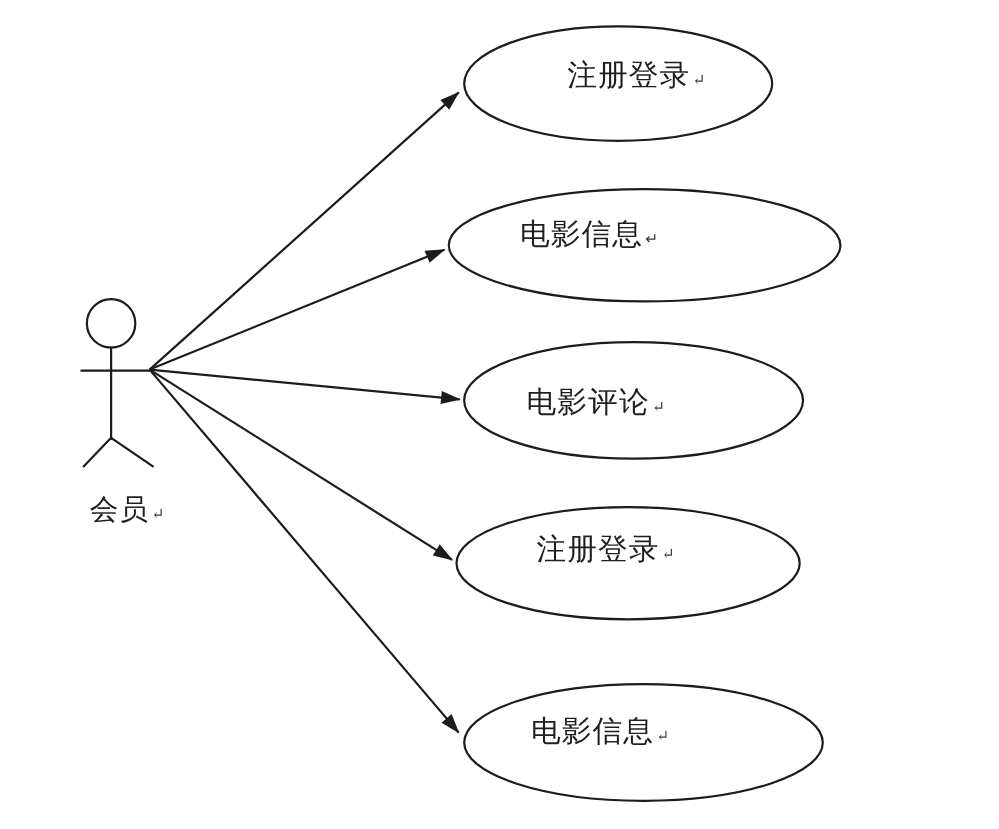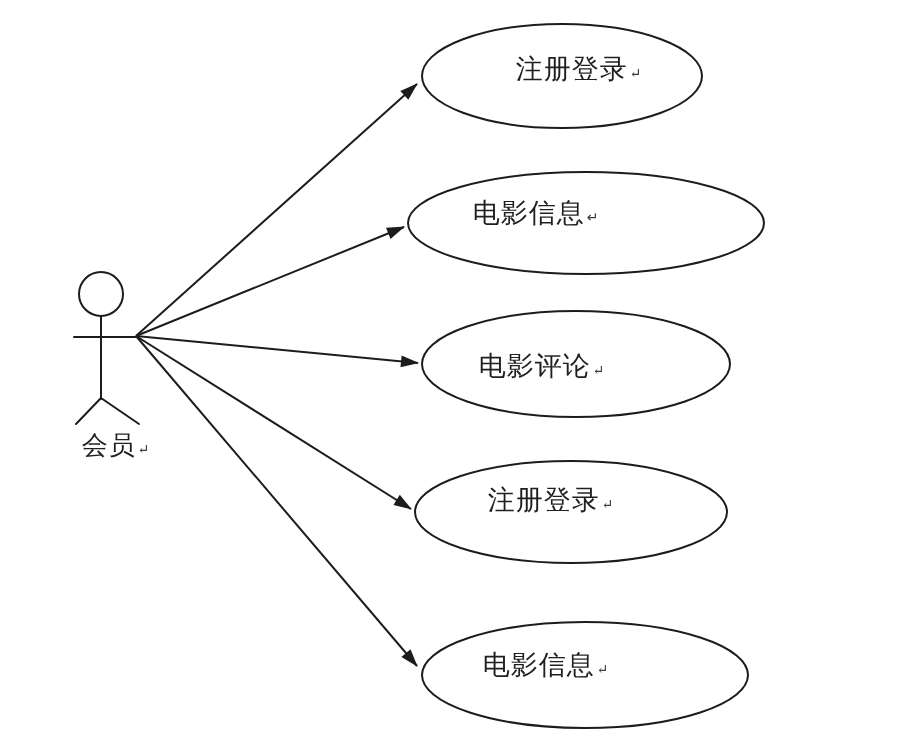--- a/index.html
+++ b/index.html
@@ -100,17 +100,17 @@
   </div>
 
   <div class="label" style="left:551px; top:500px;">
     <span>注册登录</span><span class="pmark">↵</span>
   </div>
 
   <div class="label" style="left:546px; top:665px;">
     <span>电影信息</span><span class="pmark">↵</span>
   </div>
 
-  <div class="label actor-label" style="left:116px; top:446px;text-align:center;">
+  <div class="label actor-label" style="left:116px; top:464px;text-align:center;">
     <span>会员</span><span class="pmark">↵</span>
   </div>
 
 </div>
 
 </body></html>

